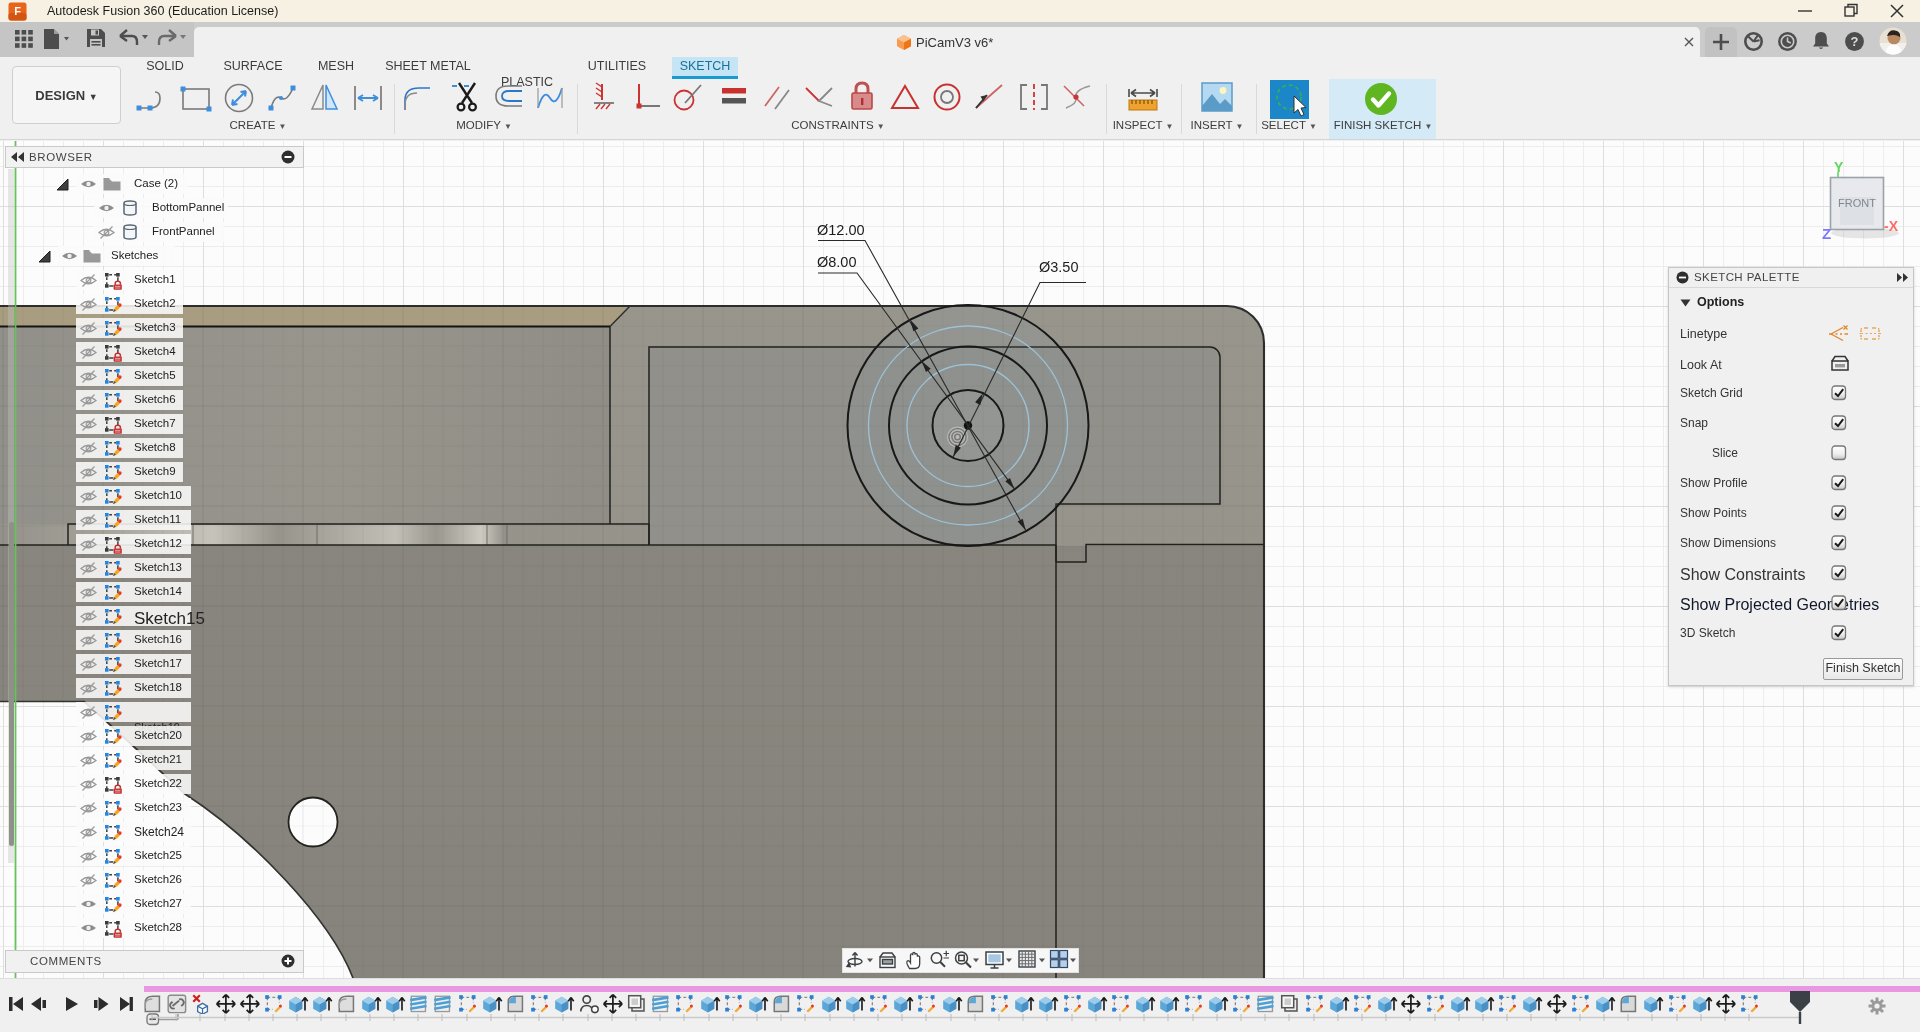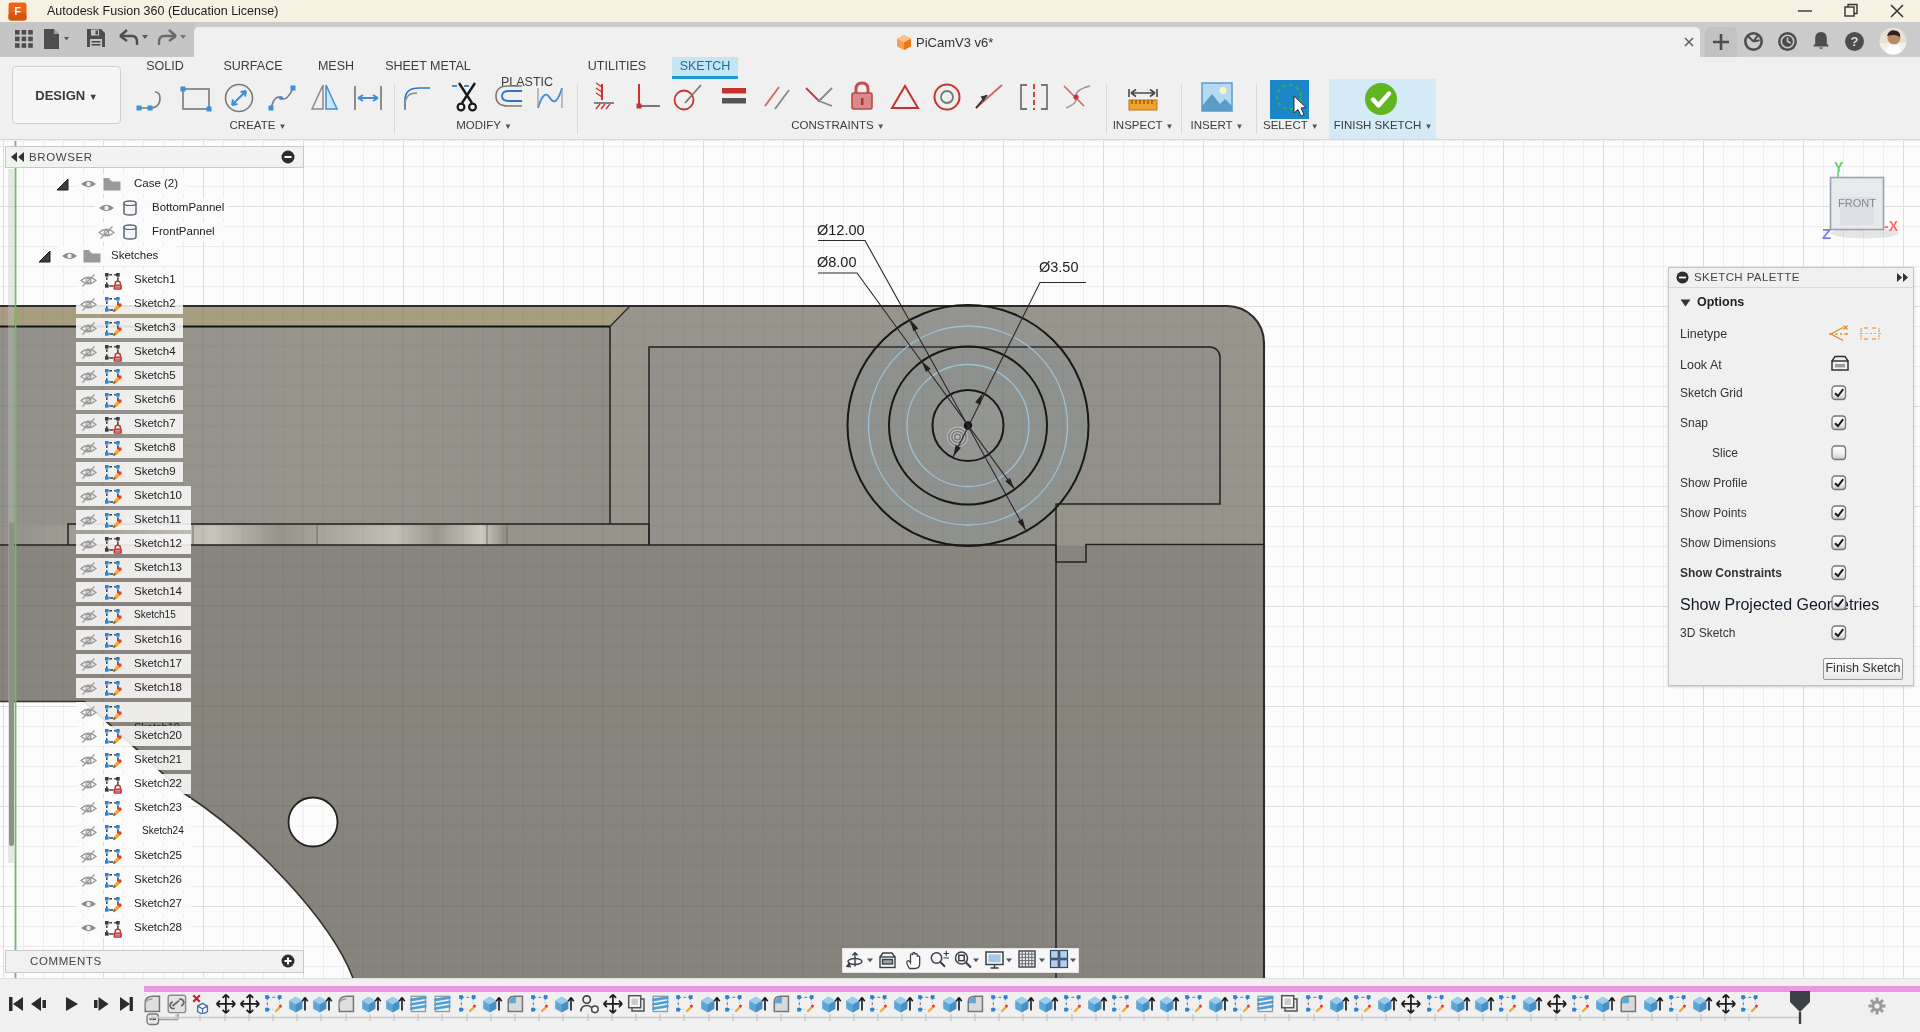--- a/index.html
+++ b/index.html
@@ -144,21 +144,21 @@
 
 <div class="abs" style="left:672px;top:57px;width:66px;height:22px;background:#c5e5f4;border-bottom:3px solid #1a9ad2;font-size:12.5px;color:#17719f;text-align:center;padding-top:2px;">SKETCH</div>
 
 <div class="abs" style="left:1329px;top:79px;width:107px;height:60px;background:#d4eaf6;"></div>
 
 <div class="abs" style="left:178px;top:119px;width:160px;height:16px;font-size:11.5px;color:#3c3c3c;text-align:center;">CREATE <span style="font-size:8px;color:#555;">▼</span></div>
 <div class="abs" style="left:404px;top:119px;width:160px;height:16px;font-size:11.5px;color:#3c3c3c;text-align:center;">MODIFY <span style="font-size:8px;color:#555;">▼</span></div>
 <div class="abs" style="left:758px;top:119px;width:160px;height:16px;font-size:11.5px;color:#3c3c3c;text-align:center;">CONSTRAINTS <span style="font-size:8px;color:#555;">▼</span></div>
 <div class="abs" style="left:1063px;top:119px;width:160px;height:16px;font-size:11.5px;color:#3c3c3c;text-align:center;">INSPECT <span style="font-size:8px;color:#555;">▼</span></div>
 <div class="abs" style="left:1137px;top:119px;width:160px;height:16px;font-size:11.5px;color:#3c3c3c;text-align:center;">INSERT <span style="font-size:8px;color:#555;">▼</span></div>
-<div class="abs" style="left:1263px;top:119px;width:160px;height:16px;font-size:11.5px;color:#3c3c3c;text-align:left;">SELECT <span style="font-size:8px;color:#555;">▼</span></div>
+<div class="abs" style="left:1209px;top:119px;width:160px;height:16px;font-size:11.5px;color:#3c3c3c;text-align:center;">SELECT <span style="font-size:8px;color:#555;">▼</span></div>
 <div class="abs" style="left:1303px;top:119px;width:160px;height:16px;font-size:11.5px;color:#3c3c3c;text-align:center;">FINISH SKETCH <span style="font-size:8px;color:#555;">▼</span></div>
 
 <div class="abs" style="left:394px;top:84px;width:1px;height:50px;background:#d9d9d9;"></div>
 <div class="abs" style="left:577px;top:84px;width:1px;height:50px;background:#d9d9d9;"></div>
 <div class="abs" style="left:1106px;top:84px;width:1px;height:50px;background:#d9d9d9;"></div>
 <div class="abs" style="left:1181px;top:84px;width:1px;height:50px;background:#d9d9d9;"></div>
 <div class="abs" style="left:1256px;top:84px;width:1px;height:50px;background:#d9d9d9;"></div>
 
 <svg class="abs" style="left:0;top:80px" width="1920" height="40">
 
@@ -727,21 +727,21 @@
   </svg>
 <svg class="abs" style="left:104px;top:608px" width="18" height="18">
     <path d="M5.2 2.8 H8 M10.2 2.8 H12 M2.8 5.2 V8 M2.8 10.2 V12 M13.9 5.2 V9.4 M5.2 13.9 H9.4" fill="none" stroke="#3f3f3f" stroke-width="1.5"></path>
     <rect x="1" y="1" width="3.6" height="3.6" fill="#1e86e8"></rect>
     <rect x="12.1" y="1" width="3.6" height="3.6" fill="#1e86e8"></rect>
     <rect x="1" y="12.1" width="3.6" height="3.6" fill="#1e86e8"></rect>
     <path d="M9 16.2 L10.8 11.8 L14.8 8 L17 10.2 L13.3 14.2 Z" fill="#f5a623"></path>
     <path d="M9 16.2 L10.3 13 L12 14.8 Z" fill="#5a5a5a"></path>
     <circle cx="15.9" cy="9.1" r="1.8" fill="#e8392b"></circle>
   </svg>
-<div class="abs" style="left:134px;top:609px;font-size:10px;color:#222;">Sketch15</div>
+<div class="abs" style="left:134px;top:609px;font-size:17px;color:#222;">Sketch15</div>
 
 <div class="abs" style="left:76px;top:630px;width:115px;height:19.5px;background:rgba(250,250,250,0.88);"></div>
 <svg class="abs" style="left:80px;top:634px" width="17" height="13">
     <path d="M1 6.5 Q8.5 0 16 6.5 Q8.5 13 1 6.5 Z" fill="none" stroke="#9a9a9a" stroke-width="1.3"></path>
     <circle cx="8.5" cy="6.5" r="2.3" fill="none" stroke="#9a9a9a" stroke-width="1.2"></circle>
     <path d="M14.5 0.5 L2.5 12.5" stroke="#9a9a9a" stroke-width="1.3"></path>
   </svg>
 <svg class="abs" style="left:104px;top:632px" width="18" height="18">
     <path d="M5.2 2.8 H8 M10.2 2.8 H12 M2.8 5.2 V8 M2.8 10.2 V12 M13.9 5.2 V9.4 M5.2 13.9 H9.4" fill="none" stroke="#3f3f3f" stroke-width="1.5"></path>
     <rect x="1" y="1" width="3.6" height="3.6" fill="#1e86e8"></rect>
@@ -880,21 +880,21 @@
   </svg>
 <svg class="abs" style="left:104px;top:824px" width="18" height="18">
     <path d="M5.2 2.8 H8 M10.2 2.8 H12 M2.8 5.2 V8 M2.8 10.2 V12 M13.9 5.2 V9.4 M5.2 13.9 H9.4" fill="none" stroke="#3f3f3f" stroke-width="1.5"></path>
     <rect x="1" y="1" width="3.6" height="3.6" fill="#1e86e8"></rect>
     <rect x="12.1" y="1" width="3.6" height="3.6" fill="#1e86e8"></rect>
     <rect x="1" y="12.1" width="3.6" height="3.6" fill="#1e86e8"></rect>
     <path d="M9 16.2 L10.8 11.8 L14.8 8 L17 10.2 L13.3 14.2 Z" fill="#f5a623"></path>
     <path d="M9 16.2 L10.3 13 L12 14.8 Z" fill="#5a5a5a"></path>
     <circle cx="15.9" cy="9.1" r="1.8" fill="#e8392b"></circle>
   </svg>
-<div class="abs" style="left:134px;top:825px;font-size:10px;color:#222;margin-left:8px;">Sketch24</div>
+<div class="abs" style="left:134px;top:825px;font-size:12px;color:#222;">Sketch24</div>
 
 <div class="abs" style="left:76px;top:846px;width:115px;height:19.5px;background:rgba(250,250,250,0.88);"></div>
 <svg class="abs" style="left:80px;top:850px" width="17" height="13">
     <path d="M1 6.5 Q8.5 0 16 6.5 Q8.5 13 1 6.5 Z" fill="none" stroke="#9a9a9a" stroke-width="1.3"></path>
     <circle cx="8.5" cy="6.5" r="2.3" fill="none" stroke="#9a9a9a" stroke-width="1.2"></circle>
     <path d="M14.5 0.5 L2.5 12.5" stroke="#9a9a9a" stroke-width="1.3"></path>
   </svg>
 <svg class="abs" style="left:104px;top:848px" width="18" height="18">
     <path d="M5.2 2.8 H8 M10.2 2.8 H12 M2.8 5.2 V8 M2.8 10.2 V12 M13.9 5.2 V9.4 M5.2 13.9 H9.4" fill="none" stroke="#3f3f3f" stroke-width="1.5"></path>
     <rect x="1" y="1" width="3.6" height="3.6" fill="#1e86e8"></rect>
@@ -1069,21 +1069,21 @@
       <linearGradient id="cbg" x1="0" y1="0" x2="0" y2="1">
         <stop offset="0" stop-color="#ffffff"></stop>
         <stop offset="0.6" stop-color="#eeeeee"></stop>
         <stop offset="1" stop-color="#c4c4c4"></stop>
       </linearGradient>
     </defs>
     <rect x="1" y="1" width="13.5" height="13.5" rx="3" fill="url(#cbg)" stroke="#777" stroke-width="1.3"></rect>
     <path d="M4 8.2 L7 11 L12.2 4.2" fill="none" stroke="#1a1a1a" stroke-width="2"></path>
   </svg>
 
-<div class="abs" style="left:1680px;top:566px;font-size:12px;color:#333;font-weight:bold;">Show Constraints</div>
+<div class="abs" style="left:1680px;top:566px;font-size:16px;color:#333;">Show Constraints</div>
 <svg class="abs" style="left:1831px;top:565px" width="16" height="16">
     <defs>
       <linearGradient id="cbg" x1="0" y1="0" x2="0" y2="1">
         <stop offset="0" stop-color="#ffffff"></stop>
         <stop offset="0.6" stop-color="#eeeeee"></stop>
         <stop offset="1" stop-color="#c4c4c4"></stop>
       </linearGradient>
     </defs>
     <rect x="1" y="1" width="13.5" height="13.5" rx="3" fill="url(#cbg)" stroke="#777" stroke-width="1.3"></rect>
     <path d="M4 8.2 L7 11 L12.2 4.2" fill="none" stroke="#1a1a1a" stroke-width="2"></path>

